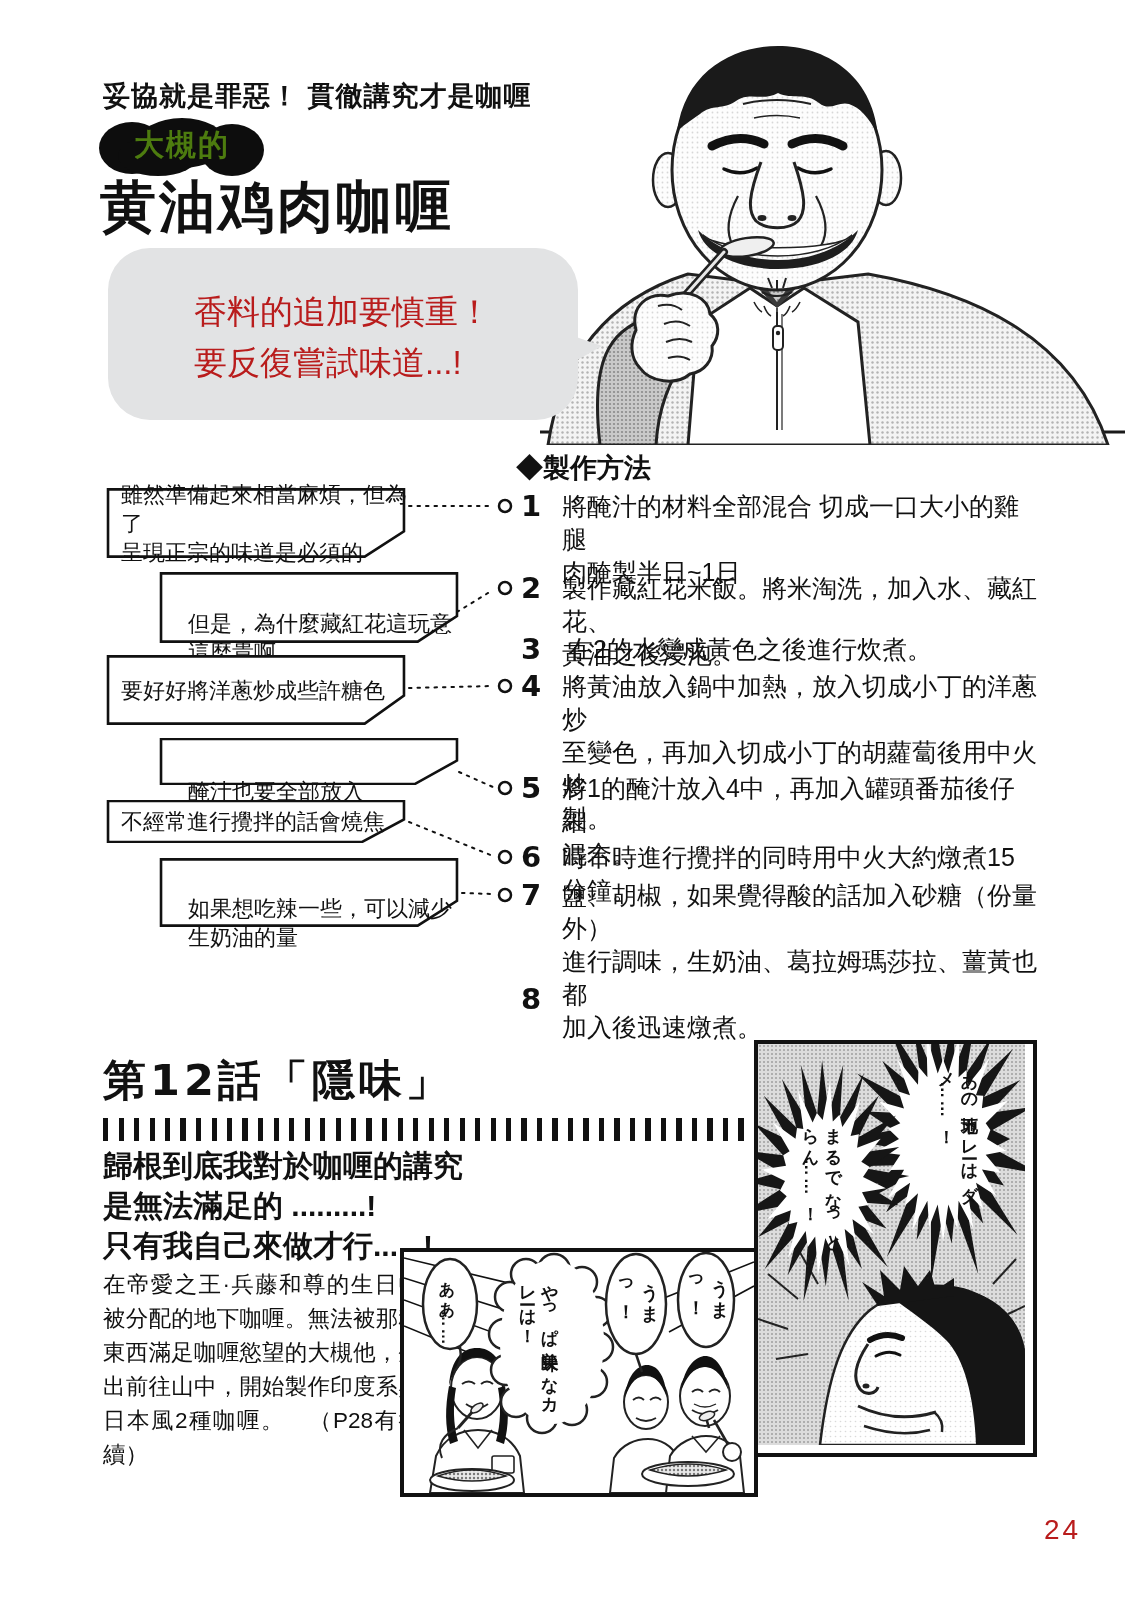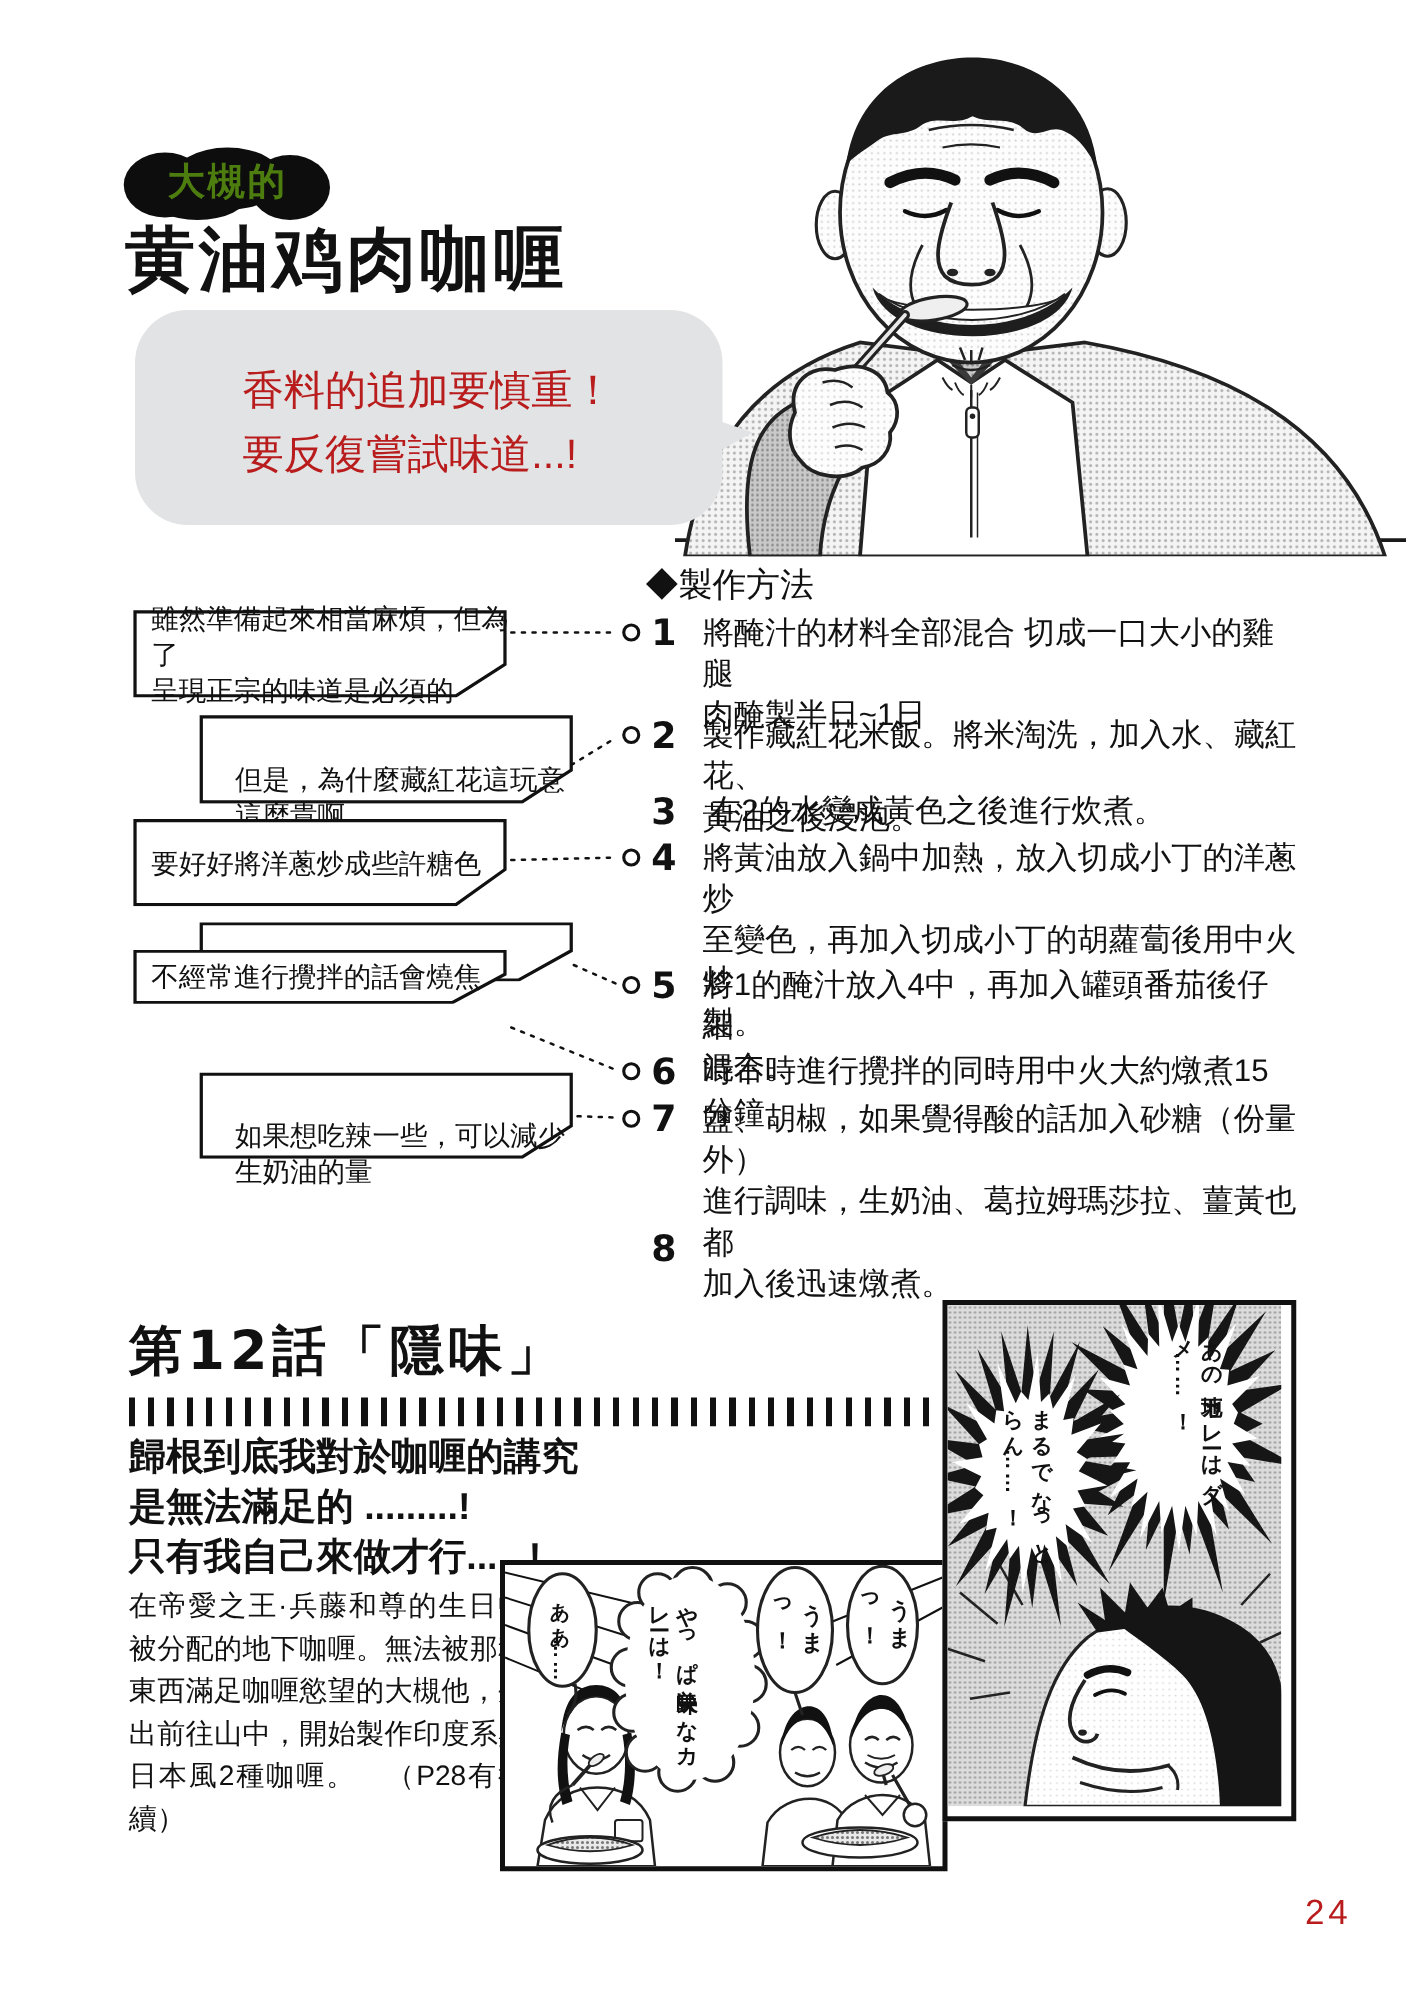--- a/index.html
+++ b/index.html
@@ -17,21 +17,21 @@
       font-family:"DejaVu Serif",serif;}
 
   
   .hero-bubble{left:108px;top:248px;width:470px;height:172px;background:#e2e3e4;border-radius:42px;z-index:6;}
   .hero-bubble-tail{left:556px;top:330px;width:0;height:0;border-left:46px solid #e2e3e4;
       border-top:16px solid transparent;border-bottom:26px solid transparent;z-index:5;}
   .hero-bubble-text{position:absolute;left:86px;top:38px;font-size:33px;line-height:1.55;
       white-space:pre-line;color:#b91c1c;}
 
   
-  .method-header{left:516px;top:450px;font-size:27px;font-weight:400;}
+  .method-header{left:516px;top:450px;font-size:27px;font-weight:700;}
   .step{position:absolute;left:521px;width:516px;display:flex;gap:15px;}
   .step-num{flex:none;width:26px;font-family:"DejaVu Sans",sans-serif;font-weight:900;
       font-size:29px;line-height:33px;}
   .step-text{font-size:25px;line-height:33px;white-space:pre-line;letter-spacing:0;}
 
   
   .tip{position:absolute;z-index:2;}
   .tip svg{position:absolute;left:0;top:0;width:100%;height:100%;}
   .tip-text{position:absolute;left:0;top:0;width:100%;height:100%;display:flex;align-items:center;
       box-sizing:border-box;font-size:22px;line-height:29px;white-space:pre-line;}
@@ -124,20 +124,21 @@
 
     <path d="M222,262 Q237,270 252,262" fill="none" stroke="#222" stroke-width="2"></path>
     <path d="M228,248 L232,258 M237,250 L237,260 M246,248 L243,258" stroke="#222" stroke-width="2"></path>
     <path d="M214,272 q4,8 8,10 M224,276 q3,8 7,10 M237,278 q0,8 0,10 M250,276 q-3,8 -7,10 M260,272 q-4,8 -8,10" stroke="#222" stroke-width="1.6" fill="none"></path>
 
     <path d="M96,300 C90,276 108,262 128,266 C150,258 168,268 170,284 C180,292 180,306 172,316
              C174,330 164,342 150,344 C136,356 110,352 100,338 C90,328 90,312 96,300 Z" fill="url(#skin)" stroke="#222" stroke-width="3"></path>
     <path d="M118,276 q14,-4 24,4 M124,294 q14,-6 26,2 M126,312 q14,-6 26,0 M128,328 q12,-4 22,2" fill="none" stroke="#222" stroke-width="2"></path>
   </svg>
 
+  <div class="abs tagline">妥協就是罪惡！ 貫徹講究才是咖喱</div>
   <div class="abs badge">
     <svg width="168" height="62" viewBox="0 0 168 62">
       <ellipse cx="34" cy="32" rx="33" ry="26" fill="#0d0d0d"></ellipse>
       <ellipse cx="84" cy="27" rx="44" ry="25" fill="#0d0d0d"></ellipse>
       <ellipse cx="134" cy="34" rx="32" ry="26" fill="#0d0d0d"></ellipse>
       <ellipse cx="60" cy="40" rx="40" ry="20" fill="#0d0d0d"></ellipse>
     </svg>
     <div class="badge-label">大槻的</div>
   </div>
   <div class="abs big-title">黄油鸡肉咖喱</div>
@@ -227,21 +228,21 @@
         <polygon points="1,2 99,2 99,58 86,98 1,98" fill="#fff" stroke="#111" stroke-width="2.6" vector-effect="non-scaling-stroke"></polygon>
       </svg>
     <div class="tip-text">要好好將洋蔥炒成些許糖色</div>
   </div>
   <div class="tip pad-b" style="left:158px;top:738px;width:302px;height:47px">
     <svg viewBox="0 0 100 100" preserveAspectRatio="none">
         <polygon points="1,2 99,2 99,48 85,98 1,98" fill="#fff" stroke="#111" stroke-width="2.6" vector-effect="non-scaling-stroke"></polygon>
       </svg>
     <div class="tip-text">醃汁也要全部放入</div>
   </div>
-  <div class="tip pad-a" style="left:105px;top:760px;width:302px;height:43px">
+  <div class="tip pad-a" style="left:105px;top:800px;width:302px;height:43px">
     <svg viewBox="0 0 100 100" preserveAspectRatio="none">
         <polygon points="1,2 99,2 99,45 85,98 1,98" fill="#fff" stroke="#111" stroke-width="2.6" vector-effect="non-scaling-stroke"></polygon>
       </svg>
     <div class="tip-text">不經常進行攪拌的話會燒焦</div>
   </div>
   <div class="tip pad-b" style="left:158px;top:858px;width:302px;height:69px">
     <svg viewBox="0 0 100 100" preserveAspectRatio="none">
         <polygon points="1,2 99,2 99,62 86,98 1,98" fill="#fff" stroke="#111" stroke-width="2.6" vector-effect="non-scaling-stroke"></polygon>
       </svg>
     <div class="tip-text">如果想吃辣一些，可以減少

